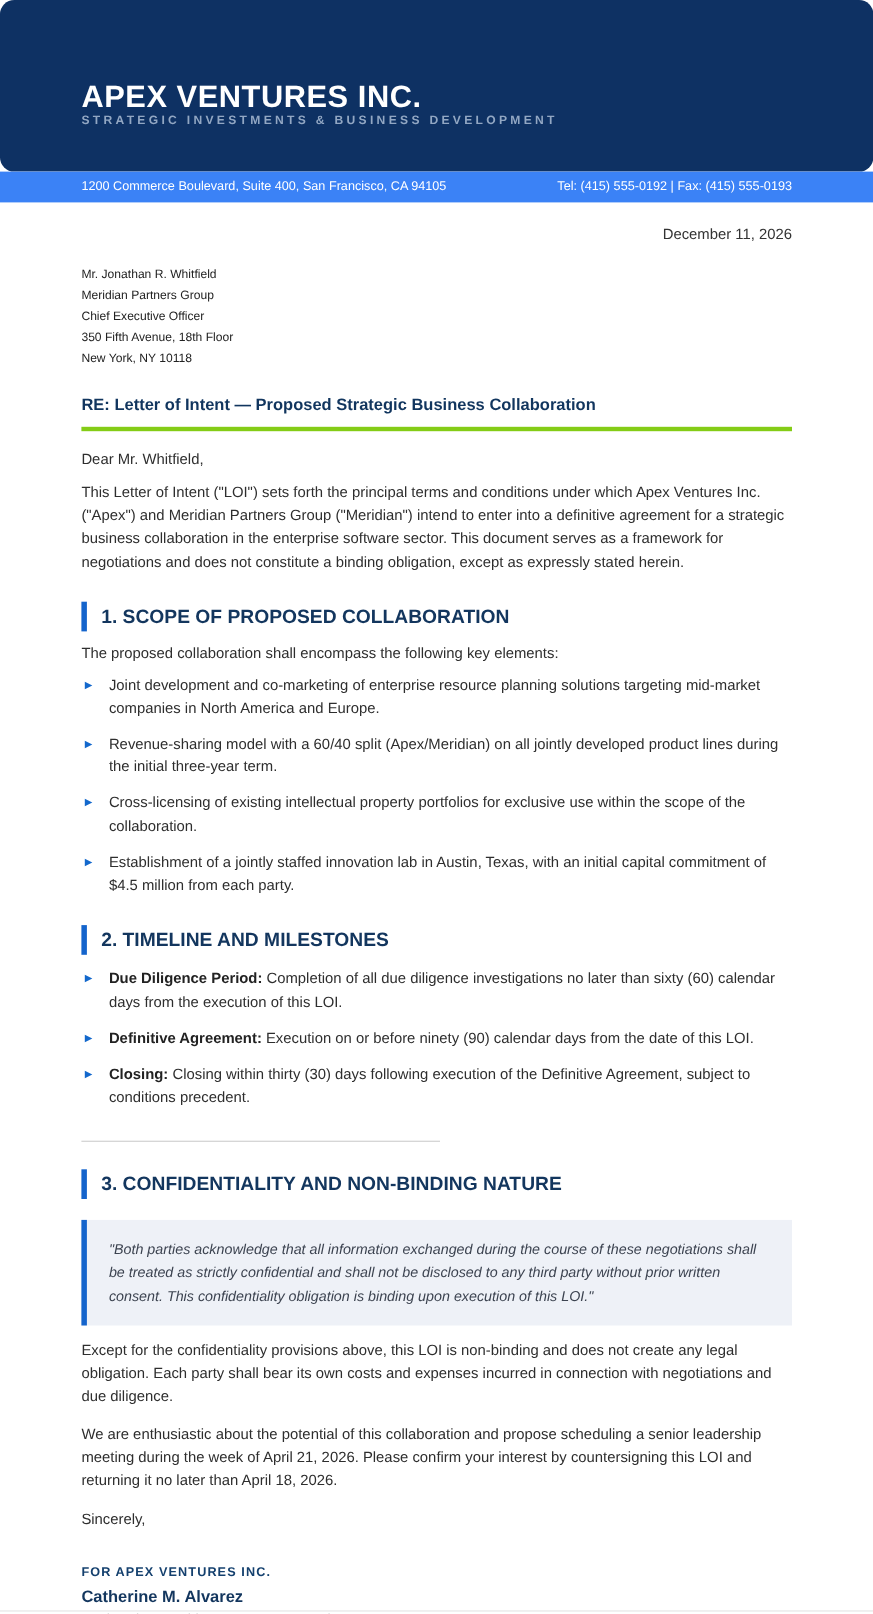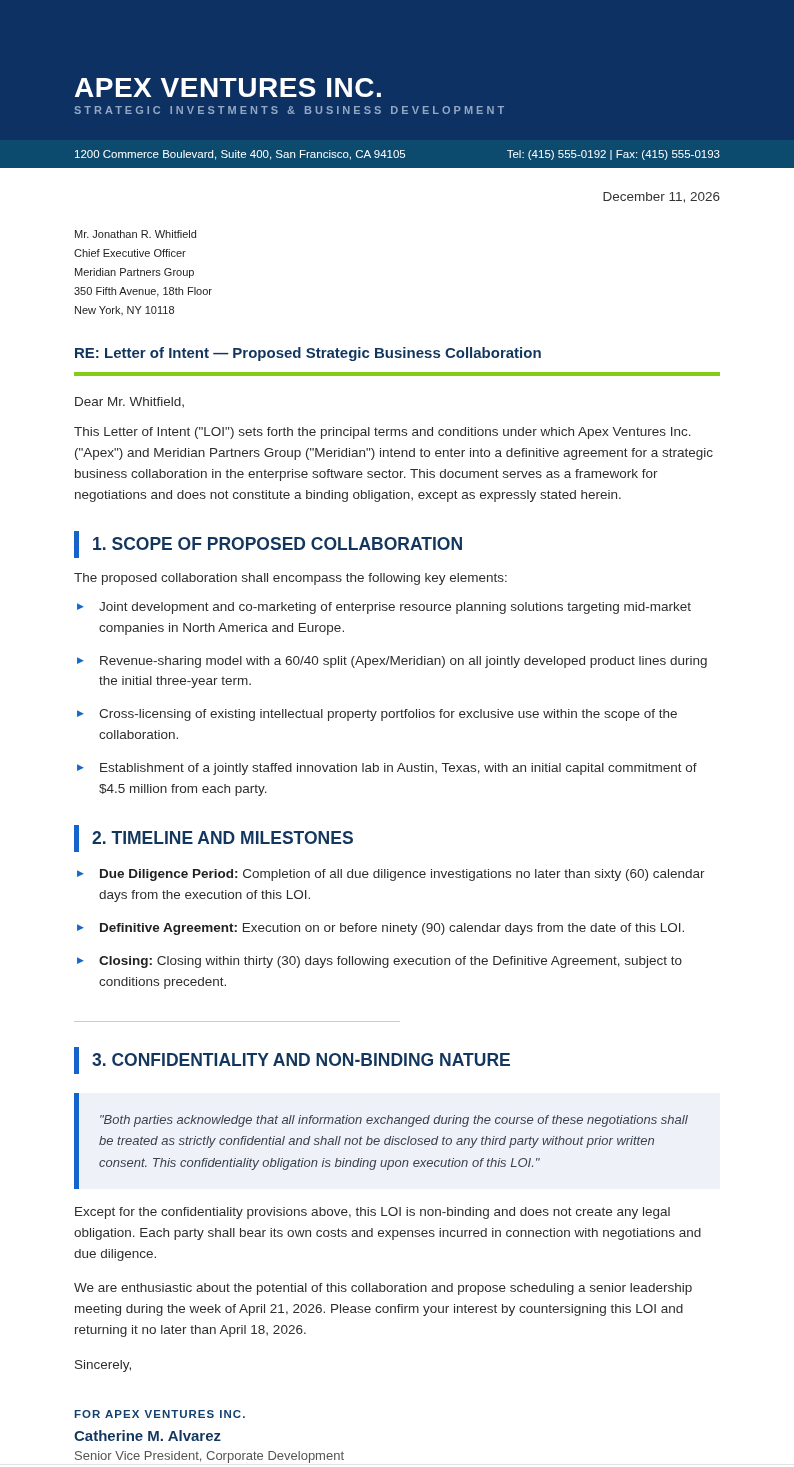--- a/index.html
+++ b/index.html
@@ -7,30 +7,30 @@
   body {
     width: 794px; height: 1467px;
     font-family: "Liberation Sans", sans-serif;
     color: #2e2e2e;
     position: relative;
     overflow: hidden;
   }
   .page { width: 794px; height: 1467px; position: relative; background: #fff; }
 
   
-  .masthead { background: #0e3163; padding: 72px 74px 24px 74px; }
+  .masthead { background: #0e3163; padding: 72px 74px 40px 74px; border-radius: 13px; }
   .company-name {
     color: #ffffff; font-size: 28px; font-weight: bold; letter-spacing: 0.5px;
   }
   .company-tagline {
     color: #92a7c3; font-size: 11px; font-weight: bold;
     letter-spacing: 3px; 
   }
   .address-bar {
-    background: #0c4a6e; color: #ffffff; font-size: 11.5px;
+    background: #3b82f6; color: #ffffff; font-size: 11.5px;
     display: flex; justify-content: space-between; align-items: center;
     padding: 8px 74px; min-height: 28px; gap: 12px;
   }
 
   
   .content { padding: 0 74px; }
   .date-line { text-align: right; margin-top: 21px; font-size: 13.5px; color: #333; }
   .recipient { margin-top: 21px; font-size: 11px; color: #222; line-height: 19px; }
   .recipient div { white-space: nowrap; }
 
@@ -88,22 +88,22 @@
     <span>1200 Commerce Boulevard, Suite 400, San Francisco, CA 94105</span>
     <span>Tel: (415) 555-0192  |  Fax: (415) 555-0193</span>
   </div>
 
   <div class="content">
 
     <div class="date-line">December 11, 2026</div>
 
     <div class="recipient">
       <div>Mr. Jonathan R. Whitfield</div>
+      <div>Meridian Partners Group</div>
       <div>Chief Executive Officer</div>
-      <div>Meridian Partners Group</div>
       <div>350 Fifth Avenue, 18th Floor</div>
       <div>New York, NY 10118</div>
     </div>
 
     <div class="subject">RE: Letter of Intent — Proposed Strategic Business Collaboration</div>
 
     <div class="salutation">Dear Mr. Whitfield,</div>
 
     <div class="para">This Letter of Intent ("LOI") sets forth the principal terms and conditions under which Apex Ventures Inc. ("Apex") and Meridian Partners Group ("Meridian") intend to enter into a definitive agreement for a strategic business collaboration in the enterprise software sector. This document serves as a framework for negotiations and does not constitute a binding obligation, except as expressly stated herein.</div>
 

